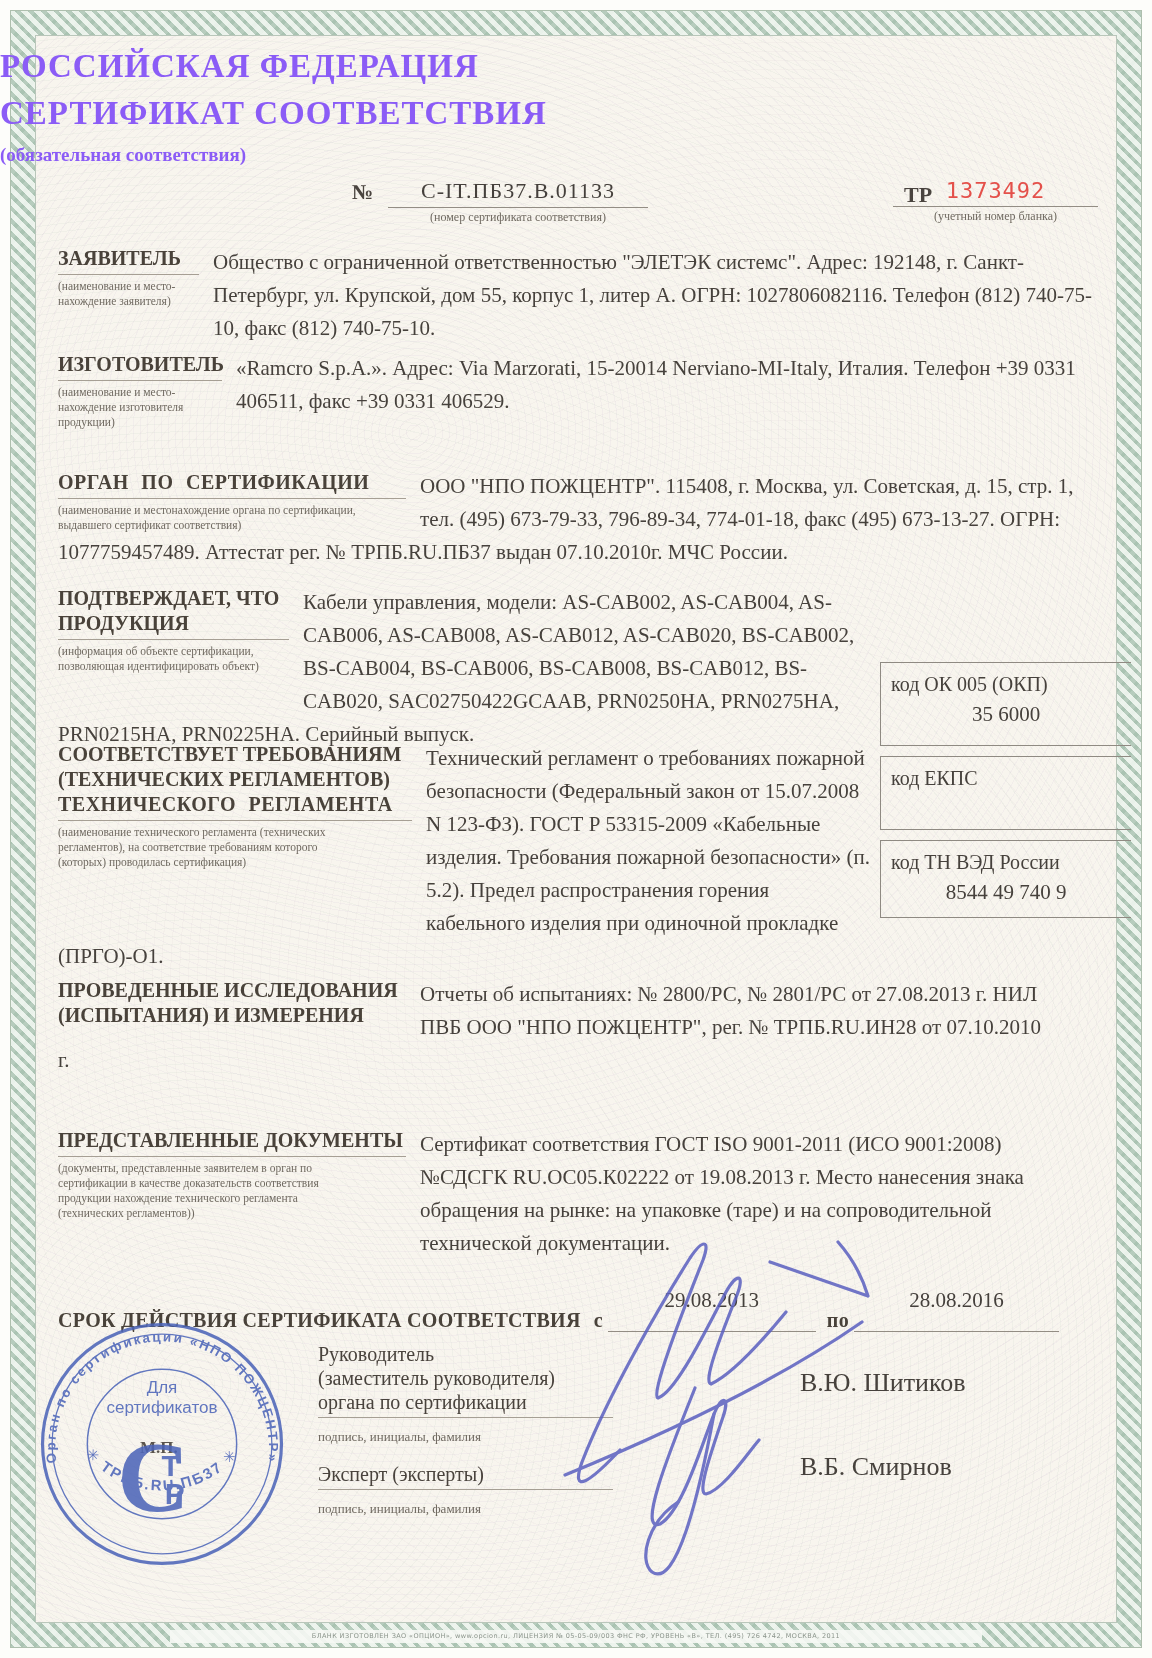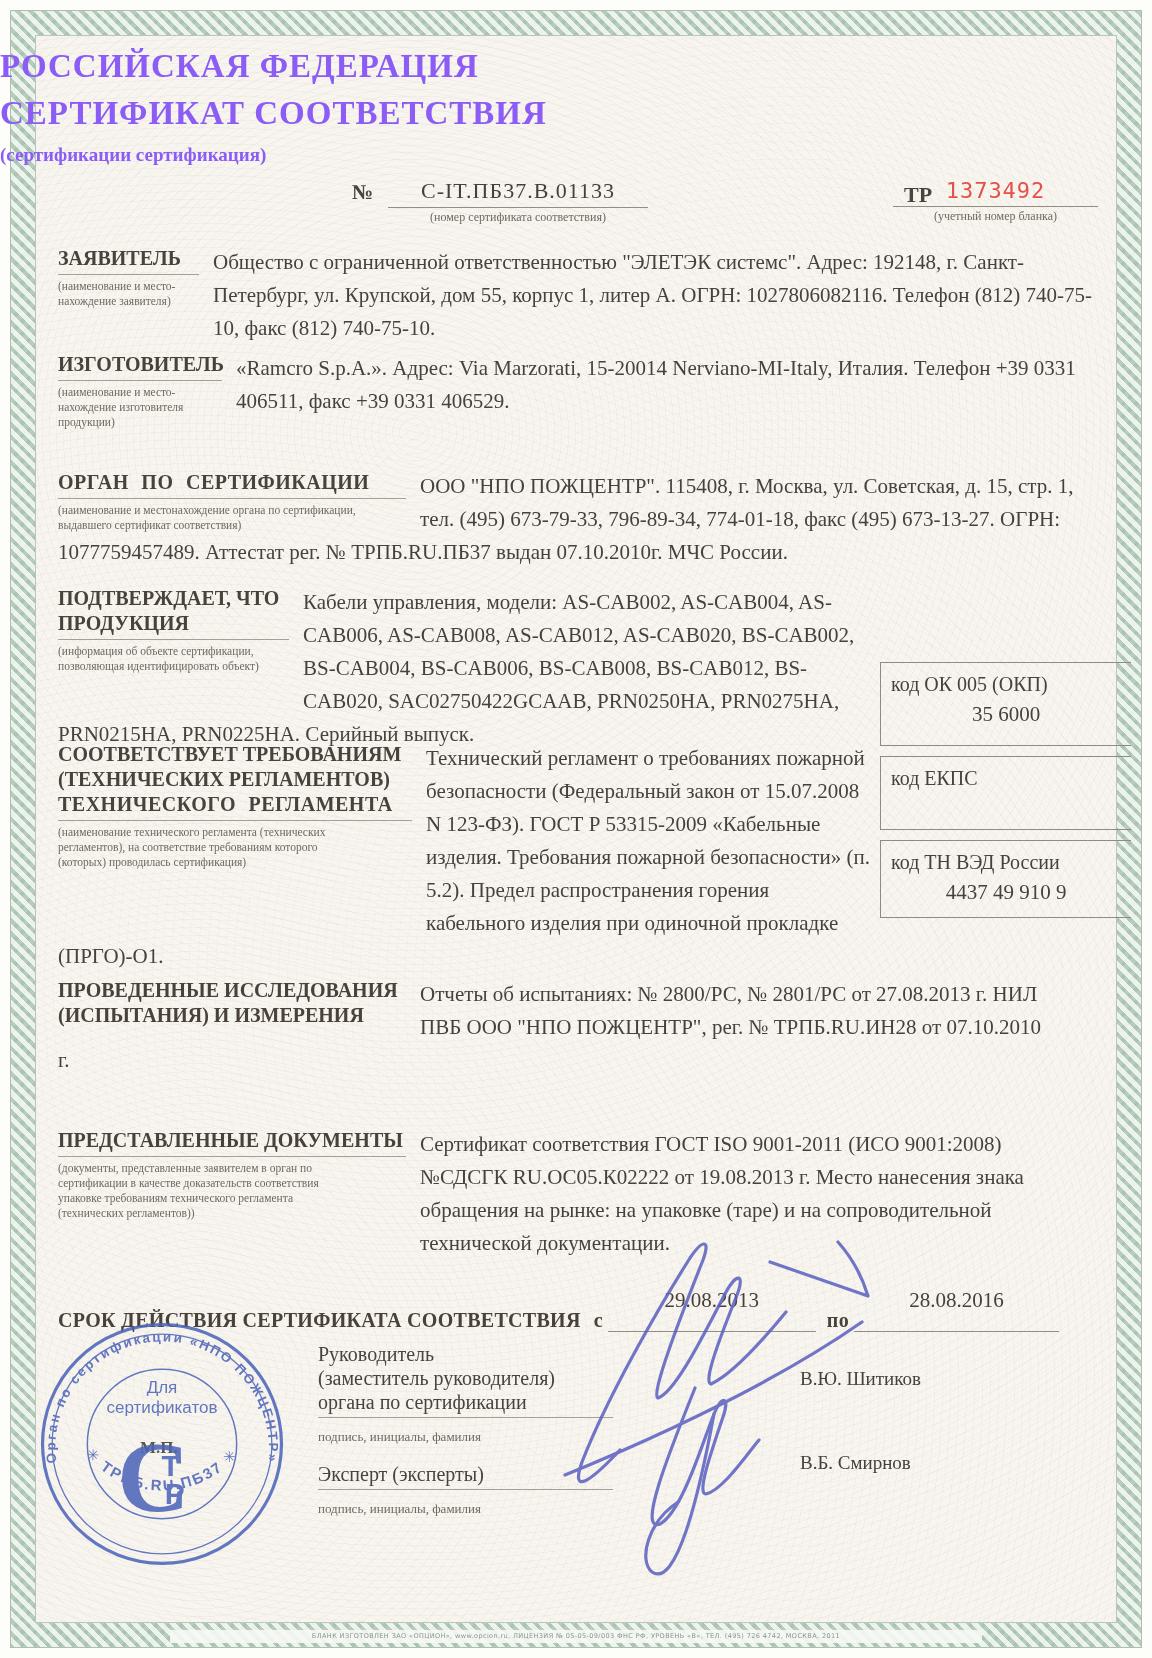--- a/index.html
+++ b/index.html
@@ -44,39 +44,39 @@
   .cbox{position:absolute;left:880px;width:230px;border:1px solid #8f8a82;border-right:none;
         padding:6px 10px;font-size:20px;line-height:30px;color:#46413c;}
   .cbox .cv{text-align:center;font-size:21px;}
   
   .validity{position:absolute;top:1288px;left:58px;width:1040px;font-size:20px;}
   .vlab{font-weight:bold;letter-spacing:.3px;color:#49423a;}
   .vdate{display:inline-block;text-align:center;font-size:21px;border-bottom:1.5px solid #938d84;padding-bottom:18px;vertical-align:bottom;}
   
   .roles{position:absolute;left:318px;width:295px;font-size:20px;line-height:24px;color:#49433d;}
   .roles .cap{font-size:13px;color:#6f6960;padding-top:3px;}
-  .name{position:absolute;left:800px;font-size:19px;color:#46413c;}
+  .name{position:absolute;left:800px;font-size:26px;color:#46413c;}
   .mp{position:absolute;left:140px;top:1438px;font-size:17px;font-weight:bold;color:#5a544d;}
   .stamp{position:absolute;left:34px;top:1316px;opacity:.86;}
   .sig-overlay{position:absolute;left:470px;top:1200px;pointer-events:none;}
   
   .microtext{position:absolute;left:170px;right:170px;bottom:15px;height:13px;background:rgba(246,248,244,.9);
     font:6.5px/13px "DejaVu Sans","Liberation Sans",sans-serif;color:#8b948b;text-align:center;
     letter-spacing:.4px;overflow:hidden;white-space:nowrap;}
 </style>
 </head>
 <body>
 
 <div class="page">
   <div class="band"></div>
   <div class="inner"></div>
 
   <div class="ttl t1">РОССИЙСКАЯ ФЕДЕРАЦИЯ</div>
   <div class="ttl t2">СЕРТИФИКАТ СООТВЕТСТВИЯ</div>
-  <div class="ttl t3">(сертификации сертификация)</div>
+  <div class="ttl t3">(обязательная соответствия)</div>
 
   <div class="numrow">
     <span class="nosign">№</span>
     <span class="numcol cert-col">
       <span class="val">С-IT.ПБ37.В.01133</span>
       <span class="cap">(номер сертификата соответствия)</span>
     </span>
     <span class="trword">ТР</span>
     <span class="numcol tr-col">
       <span class="val red">1373492</span>
@@ -131,21 +131,21 @@
     <div class="cv">35 6000</div>
   </div>
 
   <div class="cbox" style="top:756px;height:60px;">
     <div>код ЕКПС</div>
     <div class="cv"></div>
   </div>
 
   <div class="cbox" style="top:840px;height:64px;">
     <div>код ТН ВЭД России</div>
-    <div class="cv">4437 49 910 9</div>
+    <div class="cv">8544 49 740 9</div>
   </div>
 
   <div class="s" style="top:742px;width:812px;">
     <div class="fl" style="width:368px;height:166px;">
       <div class="lb">СООТВЕТСТВУЕТ ТРЕБОВАНИЯМ</div>
       <div class="lb">(ТЕХНИЧЕСКИХ РЕГЛАМЕНТОВ)</div>
       <div class="lb lbw">ТЕХНИЧЕСКОГО РЕГЛАМЕНТА</div>
       <div class="rule"></div>
       <div class="sub">(наименование технического регламента (технических</div>
       <div class="sub">регламентов), на соответствие требованиям которого</div>
@@ -161,21 +161,21 @@
     </div>
     <span>Отчеты об испытаниях: № 2800/РС, № 2801/РС от 27.08.2013 г. НИЛ ПВБ ООО "НПО ПОЖЦЕНТР", рег. № ТРПБ.RU.ИН28 от 07.10.2010 г.</span>
   </div>
 
   <div class="s" style="top:1128px;width:985px;">
     <div class="fl" style="width:362px;height:100px;">
       <div class="lb">ПРЕДСТАВЛЕННЫЕ ДОКУМЕНТЫ</div>
       <div class="rule"></div>
       <div class="sub">(документы, представленные заявителем в орган по</div>
       <div class="sub">сертификации в качестве доказательств соответствия</div>
-      <div class="sub">упаковке требованиям технического регламента</div>
+      <div class="sub">продукции нахождение технического регламента</div>
       <div class="sub">(технических регламентов))</div>
     </div>
     <span>Сертификат соответствия ГОСТ ISO 9001-2011 (ИСО 9001:2008) №СДСГК RU.ОС05.К02222 от 19.08.2013 г. Место нанесения знака обращения на рынке: на упаковке (таре) и на сопроводительной технической документации.</span>
   </div>
 
   <div class="validity">
     <span class="vlab">СРОК ДЕЙСТВИЯ СЕРТИФИКАТА СООТВЕТСТВИЯ</span>
     <span class="vlab" style="margin-left:8px;">с</span>
     <span class="vdate" style="width:208px;">29.08.2013</span>
     <span class="vlab" style="margin-left:6px;">по</span>

